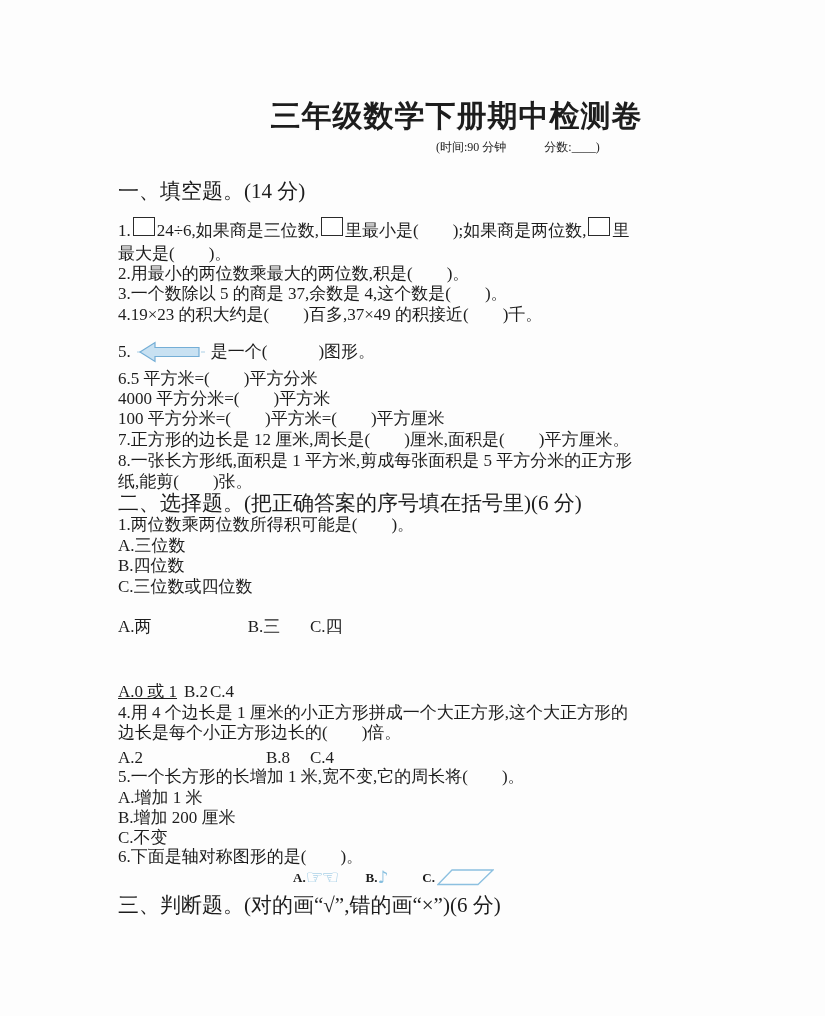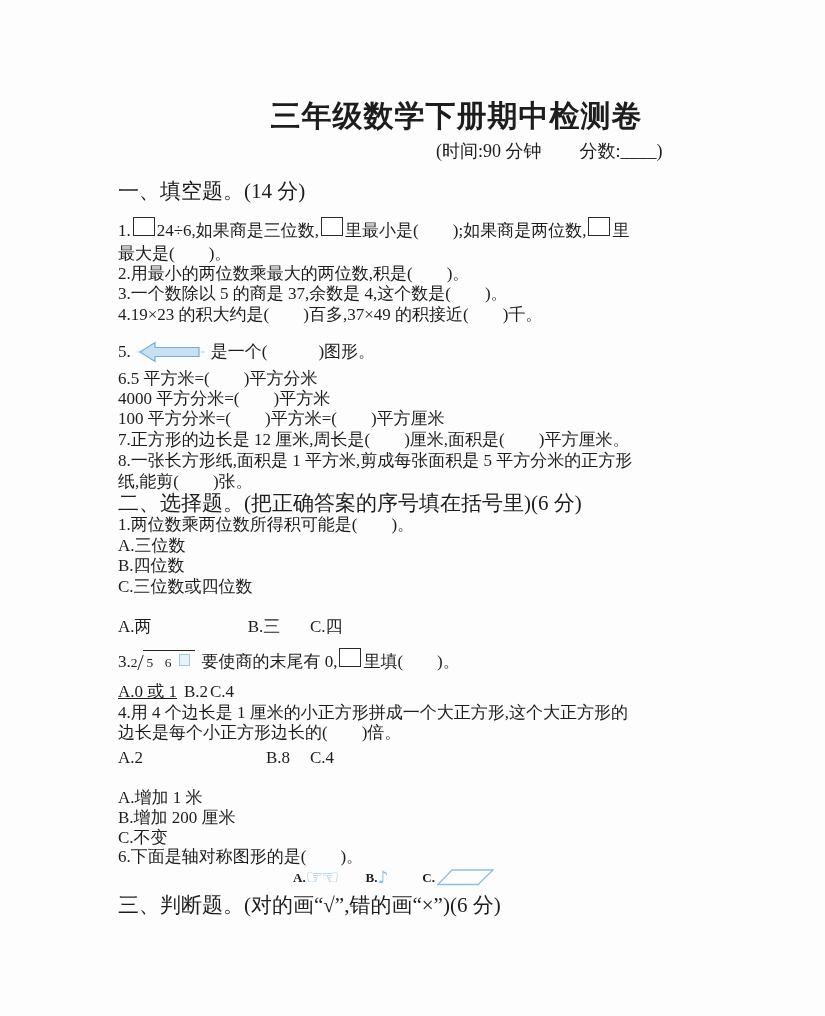--- a/index.html
+++ b/index.html
@@ -4,21 +4,21 @@
 <style>
   html,body{margin:0;padding:0;background:#ffffff;}
   .page{
     position:relative;width:825px;height:1016px;background:#fdfdfd;
     font-family:"Liberation Serif","DejaVu Serif",serif;color:#1d1d1d;overflow:hidden;
   }
   .title{
     position:absolute;left:0;top:96px;width:100%;text-align:center;
     font-size:30px;font-weight:bold;letter-spacing:1px;padding-left:44px;
   }
-  .subtitle{position:absolute;left:436px;top:139px;font-size:18px;white-space:pre;}
+  .subtitle{position:absolute;left:436px;top:139px;font-size:12px;white-space:pre;}
   .sub-gap{display:inline-block;width:38px;}
   .ln{position:absolute;left:118px;font-size:17px;line-height:21px;white-space:pre;}
   .heading{font-size:21px;}
   .sqbox{
     display:inline-block;width:20px;height:17px;border:1.3px solid #2b2b2b;background:#fff;
     vertical-align:-2px;position:relative;top:-2px;margin:0 2px;
   }
   .bluebox{
     display:inline-block;width:9px;height:10px;border:1px solid #9fc6df;background:#eaf3fa;
     vertical-align:1px;margin-left:4px;
@@ -74,27 +74,27 @@
 
   <div class="ln heading" style="top:493px">二、选择题。(把正确答案的序号填在括号里)(6 分)</div>
 
   <div class="ln" style="top:514px">1.两位数乘两位数所得积可能是(　　)。</div>
   <div class="ln" style="top:535px">A.三位数</div>
   <div class="ln" style="top:555px">B.四位数</div>
   <div class="ln" style="top:576px">C.三位数或四位数</div>
 
   <div class="ln" style="top:616px"><span class="opt w100">A.两</span><span class="opt w92">B.三</span><span class="opt">C.四</span></div>
 
-  <div class="ln" style="top:650px"><span>3.</span><span class="ld"><span>2</span><span class="ld-slash"></span><span class="ld-dividend"><span>5 6</span><span class="bluebox"></span></span></span><span class="ml6">要使商的末尾有 0,</span><span class="sqbox"></span><span>里填(　　)。</span></div>
   <div class="ln" style="top:681px"><span class="opt w66">A.0 或 1</span><span class="opt w26">B.2</span><span class="opt">C.4</span></div>
 
   <div class="ln" style="top:702px">4.用 4 个边长是 1 厘米的小正方形拼成一个大正方形,这个大正方形的</div>
   <div class="ln" style="top:722px">边长是每个小正方形边长的(　　)倍。</div>
   <div class="ln" style="top:747px"><span class="opt w100">A.2</span><span class="opt w44">B.8</span><span class="opt">C.4</span></div>
 
+  <div class="ln" style="top:766px">5.一个长方形的长增加 1 米,宽不变,它的周长将(　　)。</div>
   <div class="ln" style="top:787px">A.增加 1 米</div>
   <div class="ln" style="top:807px">B.增加 200 厘米</div>
   <div class="ln" style="top:827px">C.不变</div>
 
   <div class="ln" style="top:846px">6.下面是轴对称图形的是(　　)。</div>
   <div class="ln" style="top:866px;left:293px"><span class="icon-label">A.</span><span class="hands">☞☜</span><span class="icon-label ml28">B.</span><span class="note">♪</span><span class="icon-label ml34">C.</span><svg class="pgram-svg" width="57" height="17" viewBox="0 0 57 17">
         <polygon points="15,1 56,1 41,15.5 1,15.5" fill="none" stroke="#8cc0e0" stroke-width="1.3"></polygon>
       </svg></div>
 
   <div class="ln heading" style="top:895px">三、判断题。(对的画“√”,错的画“×”)(6 分)</div>

